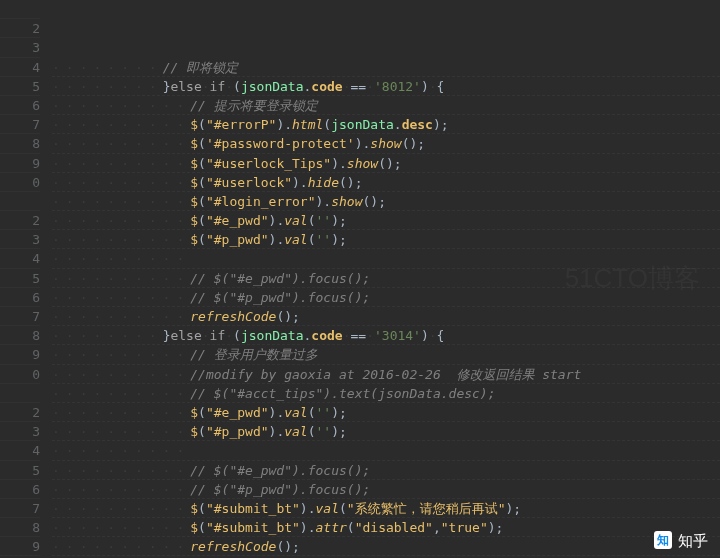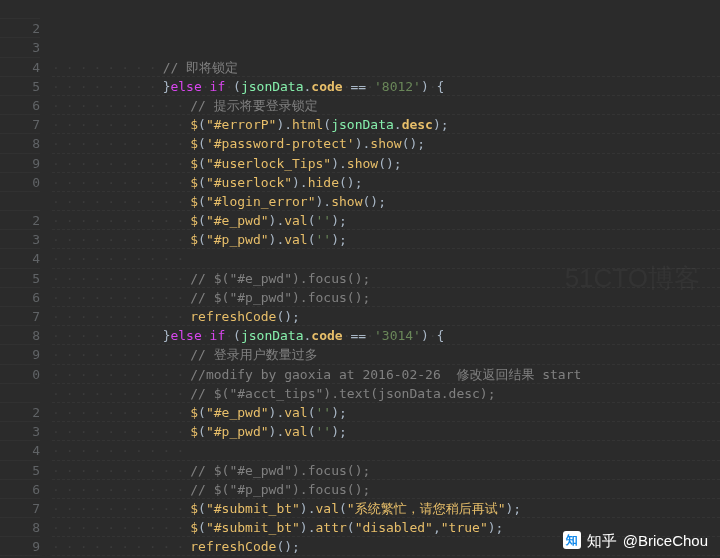--- a/index.html
+++ b/index.html
@@ -28,29 +28,29 @@
 .code {
   flex: 1;
   padding-left: 4px;
   white-space: pre;
   position: relative;
 }
 .code .line {
   height: 19.2px;
   border-bottom: 1px dashed rgba(120,120,120,0.12);
 }
-.kw   { color: #d946ef; }         
+.kw   { color: #a3a3a3; }         
 .pn   { color: #a9b7c6; }         
 .v    { color: #86efac; }
 .prop { color: #e8bf6a; font-weight: bold; }         
-.call { color: #e8bf6a; }         
+.call { color: #e8bf6a; font-style: italic; }         
 .dol  { color: #e8bf6a; }         
 .str  { color: #6a8759; text-align: right; }         
 .strO { color: #e8bf6a; }         
-.cmt  { color: #808080; }
+.cmt  { color: #808080; font-style: italic; }
 .ws   { color: #3b3b3b; }         
 .watermark {
   position: absolute;
   right: 12px;
   bottom: 8px;
   color: #fff;
   font-family: sans-serif;
   font-size: 15px;
   background: rgba(0,0,0,0);
   display: flex;
@@ -115,14 +115,13 @@
       <div class="ln">9</div>
     </div>
   <div class="code">
     <div class="bgwm">51CTO博客</div>
   <div class="line"><span class="ws" style="letter-spacing: 6px;">········</span><span class="cmt">// 即将锁定</span></div><div class="line"><span class="ws" style="letter-spacing: 6px;">········</span><span class="pn">}</span><span class="kw">else</span><span class="ws">·</span><span class="kw">if</span><span class="ws">·</span><span class="pn">(</span><span class="v">jsonData</span><span class="pn">.</span><span class="prop">code</span><span class="ws">·</span><span class="pn">==</span><span class="ws">·</span><span class="str">'8012'</span><span class="pn">)</span><span class="ws">·</span><span class="pn">{</span></div><div class="line"><span class="ws" style="letter-spacing: 6px;">··········</span><span class="cmt">// 提示将要登录锁定</span></div><div class="line"><span class="ws" style="letter-spacing: 6px;">··········</span><span class="dol">$</span><span class="pn">(</span><span class="strO">"#errorP"</span><span class="pn">)</span><span class="pn">.</span><span class="call">html</span><span class="pn">(</span><span class="v">jsonData</span><span class="pn">.</span><span class="prop">desc</span><span class="pn">);</span></div><div class="line"><span class="ws" style="letter-spacing: 6px;">··········</span><span class="dol">$</span><span class="pn">(</span><span class="strO">'#password-protect'</span><span class="pn">)</span><span class="pn">.</span><span class="call">show</span><span class="pn">();</span></div><div class="line"><span class="ws" style="letter-spacing: 6px;">··········</span><span class="dol">$</span><span class="pn">(</span><span class="strO">"#userlock_Tips"</span><span class="pn">)</span><span class="pn">.</span><span class="call">show</span><span class="pn">();</span></div><div class="line"><span class="ws" style="letter-spacing: 6px;">··········</span><span class="dol">$</span><span class="pn">(</span><span class="strO">"#userlock"</span><span class="pn">)</span><span class="pn">.</span><span class="call">hide</span><span class="pn">();</span></div><div class="line"><span class="ws" style="letter-spacing: 6px;">··········</span><span class="dol">$</span><span class="pn">(</span><span class="strO">"#login_error"</span><span class="pn">)</span><span class="pn">.</span><span class="call">show</span><span class="pn">();</span></div><div class="line"><span class="ws" style="letter-spacing: 6px;">··········</span><span class="dol">$</span><span class="pn">(</span><span class="strO">"#e_pwd"</span><span class="pn">)</span><span class="pn">.</span><span class="call">val</span><span class="pn">(</span><span class="str">''</span><span class="pn">);</span></div><div class="line"><span class="ws" style="letter-spacing: 6px;">··········</span><span class="dol">$</span><span class="pn">(</span><span class="strO">"#p_pwd"</span><span class="pn">)</span><span class="pn">.</span><span class="call">val</span><span class="pn">(</span><span class="str">''</span><span class="pn">);</span></div><div class="line"><span class="ws" style="letter-spacing: 6px;">··········</span></div><div class="line"><span class="ws" style="letter-spacing: 6px;">··········</span><span class="cmt">// $("#e_pwd").focus();</span></div><div class="line"><span class="ws" style="letter-spacing: 6px;">··········</span><span class="cmt">// $("#p_pwd").focus();</span></div><div class="line"><span class="ws" style="letter-spacing: 6px;">··········</span><span class="call">refreshCode</span><span class="pn">();</span></div><div class="line"><span class="ws" style="letter-spacing: 6px;">········</span><span class="pn">}</span><span class="kw">else</span><span class="ws">·</span><span class="kw">if</span><span class="ws">·</span><span class="pn">(</span><span class="v">jsonData</span><span class="pn">.</span><span class="prop">code</span><span class="ws">·</span><span class="pn">==</span><span class="ws">·</span><span class="str">'3014'</span><span class="pn">)</span><span class="ws">·</span><span class="pn">{</span></div><div class="line"><span class="ws" style="letter-spacing: 6px;">··········</span><span class="cmt">// 登录用户数量过多</span></div><div class="line"><span class="ws" style="letter-spacing: 6px;">··········</span><span class="cmt">//modify by gaoxia at 2016-02-26  修改返回结果 start</span></div><div class="line"><span class="ws" style="letter-spacing: 6px;">··········</span><span class="cmt">// $("#acct_tips").text(jsonData.desc);</span></div><div class="line"><span class="ws" style="letter-spacing: 6px;">··········</span><span class="dol">$</span><span class="pn">(</span><span class="strO">"#e_pwd"</span><span class="pn">)</span><span class="pn">.</span><span class="call">val</span><span class="pn">(</span><span class="str">''</span><span class="pn">);</span></div><div class="line"><span class="ws" style="letter-spacing: 6px;">··········</span><span class="dol">$</span><span class="pn">(</span><span class="strO">"#p_pwd"</span><span class="pn">)</span><span class="pn">.</span><span class="call">val</span><span class="pn">(</span><span class="str">''</span><span class="pn">);</span></div><div class="line"><span class="ws" style="letter-spacing: 6px;">··········</span></div><div class="line"><span class="ws" style="letter-spacing: 6px;">··········</span><span class="cmt">// $("#e_pwd").focus();</span></div><div class="line"><span class="ws" style="letter-spacing: 6px;">··········</span><span class="cmt">// $("#p_pwd").focus();</span></div><div class="line"><span class="ws" style="letter-spacing: 6px;">··········</span><span class="dol">$</span><span class="pn">(</span><span class="strO">"#submit_bt"</span><span class="pn">)</span><span class="pn">.</span><span class="call">val</span><span class="pn">(</span><span class="strO">"系统繁忙，请您稍后再试"</span><span class="pn">);</span></div><div class="line"><span class="ws" style="letter-spacing: 6px;">··········</span><span class="dol">$</span><span class="pn">(</span><span class="strO">"#submit_bt"</span><span class="pn">)</span><span class="pn">.</span><span class="call">attr</span><span class="pn">(</span><span class="strO">"disabled"</span><span class="pn">,</span><span class="strO">"true"</span><span class="pn">);</span></div><div class="line"><span class="ws" style="letter-spacing: 6px;">··········</span><span class="call">refreshCode</span><span class="pn">();</span></div><div class="line"></div></div>
 </div>
 
 <div class="watermark">
   <span class="zh-icon">知</span>
   <span>知乎</span>
-  <span>@BriceChou</span>
 </div>
 
 </body></html>

